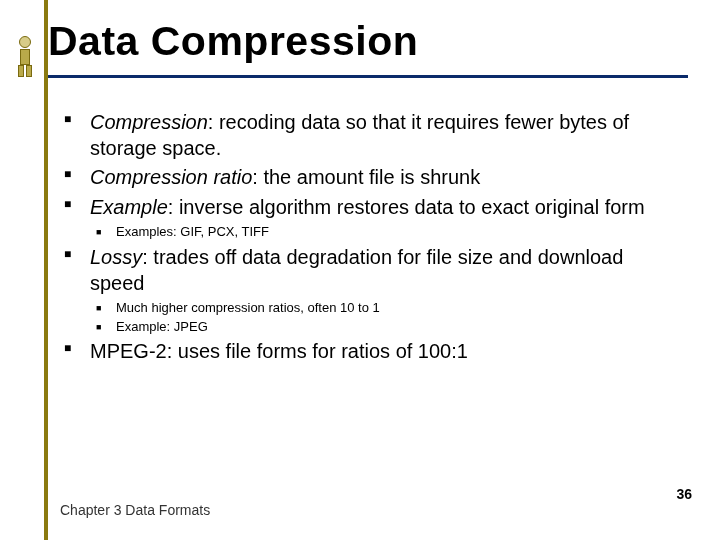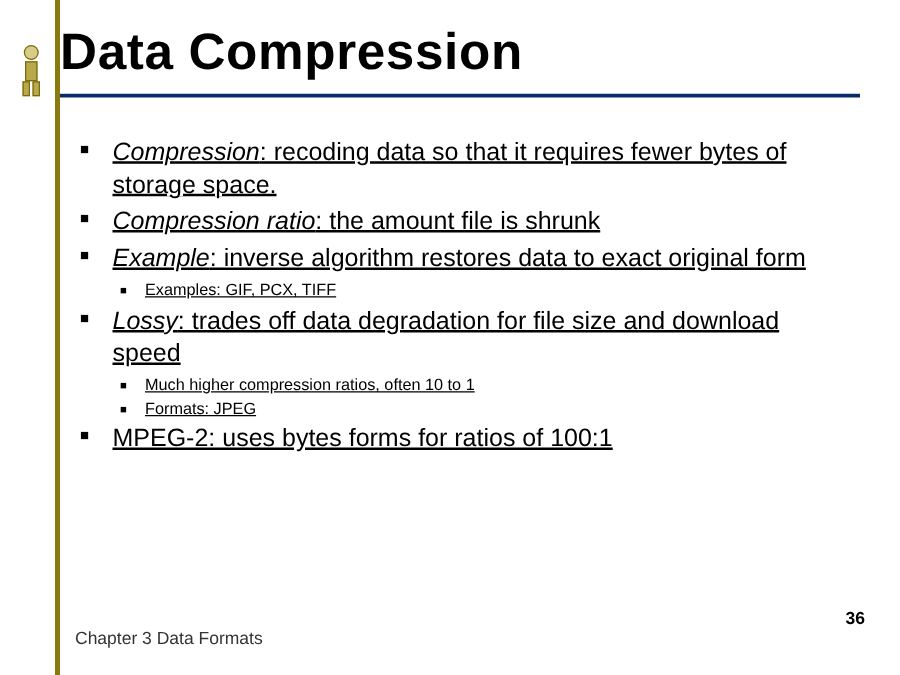--- a/index.html
+++ b/index.html
@@ -62,21 +62,20 @@
     background: #0a2a6a;
   }
   .content {
     position: absolute;
     left: 60px;
     top: 110px;
     width: 616px;
     font-size: 20px;
     line-height: 1.28;
     color: #000;
-    text-decoration: underline;
   }
   ul {
     list-style: none;
     padding: 0;
     margin: 0;
   }
   .lvl1 > li {
     position: relative;
     padding-left: 30px;
     margin-bottom: 4px;
@@ -152,23 +151,23 @@
     <li>
       <span class="term">Example</span><span>: inverse algorithm restores data to exact original form</span>
       <ul class="lvl2">
         <li><span>Examples:  GIF, PCX, TIFF</span></li>
       </ul>
     </li>
     <li>
       <span class="term">Lossy</span><span>: trades off data degradation for file size and download speed</span>
       <ul class="lvl2">
         <li><span>Much higher compression ratios, often 10 to 1</span></li>
-        <li><span>Formats:  JPEG</span></li>
+        <li><span>Example:  JPEG</span></li>
       </ul>
     </li>
     <li>
-      <span>MPEG-2: uses bytes forms for ratios of 100:1</span>
+      <span>MPEG-2: uses file forms for ratios of 100:1</span>
     </li>
   </ul>
 </div>
 
 <div class="footer-left">Chapter 3 Data Formats</div>
 <div class="footer-right">36</div>
 
 </body></html>

